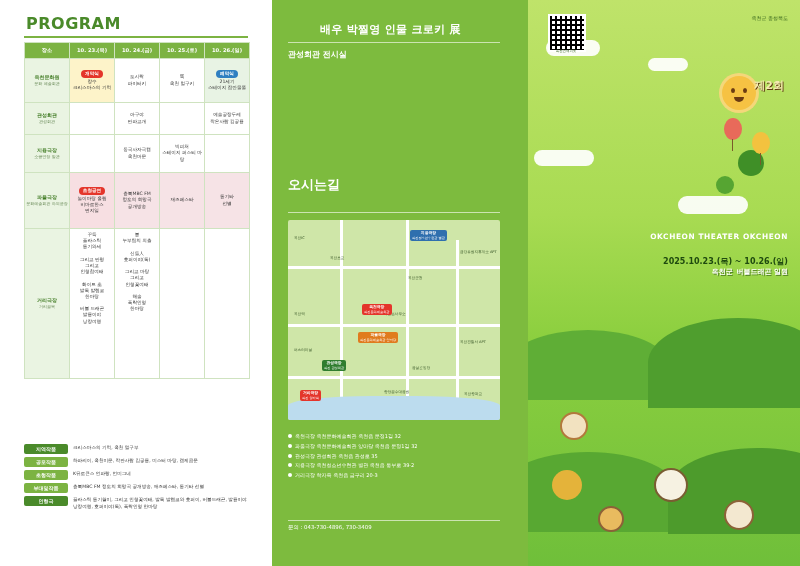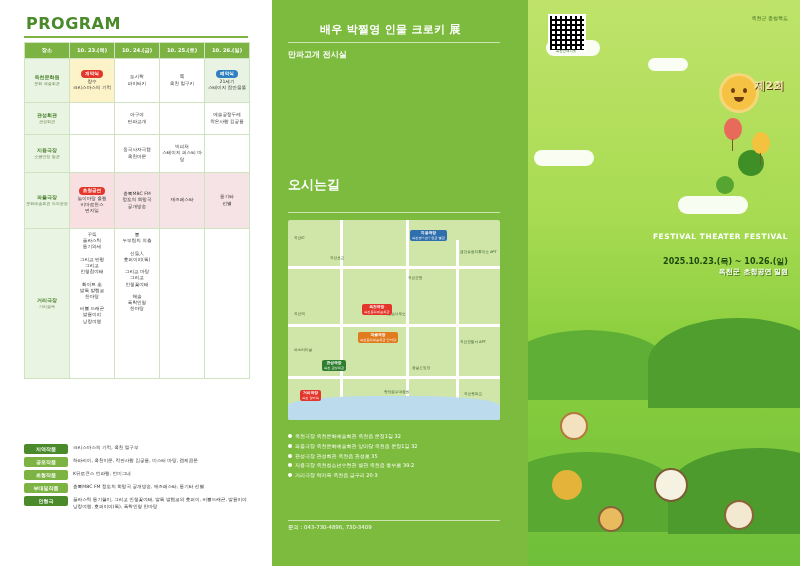--- a/index.html
+++ b/index.html
@@ -285,21 +285,21 @@
         <div class="tag">인형극</div>
         <div class="txt">플라스틱 통기월미, 그리고 인형꽃여태, 발록 발렘코와 호퍼이, 버블드래곤, 발룡이야 낭장여행, 호퍼이야(톡), 폭락인형 한마당</div>
       </div>
     </div>
   </div>
 
   <div class="mid"></div>
 
   <div class="croquis-h">배우 박찔영 인물 크로키 展</div>
   <div class="croquis-rule"></div>
-  <div class="croquis-sub">만파고개 전시실</div>
+  <div class="croquis-sub">관성회관 전시실</div>
 
 
   <div class="come-h">오시는길</div>
   <div class="come-rule"></div>
 
   <div class="map">
     <div class="road v" style="left:52px;top:0;height:200px;"></div>
     <div class="road v" style="left:118px;top:0;height:200px;"></div>
     <div class="road v" style="left:168px;top:20px;height:180px;"></div>
     <div class="road h" style="left:0;top:46px;width:212px;"></div>
@@ -397,20 +397,20 @@
     <div class="m"></div>
   </div>
 
   <div class="qr">
       <div class="g"></div>
     </div>
   <div class="qr-cap">옥천인애피켓</div>
   <div class="logos">옥천군    충청북도</div>
 
   <div class="ed">제2회</div>
-  <div class="eng">FESTIVAL THEATER FESTIVAL</div>
+  <div class="eng">OKCHEON THEATER OKCHEON</div>
   <div class="dates">2025.10.23.(목) ~ 10.26.(일)</div>
   <div class="host">
     <span>옥천군</span>
-    <span>초청공연 일원</span>
+    <span>버블드래곤 일원</span>
   </div>
 
 </div>
 
 </body></html>

